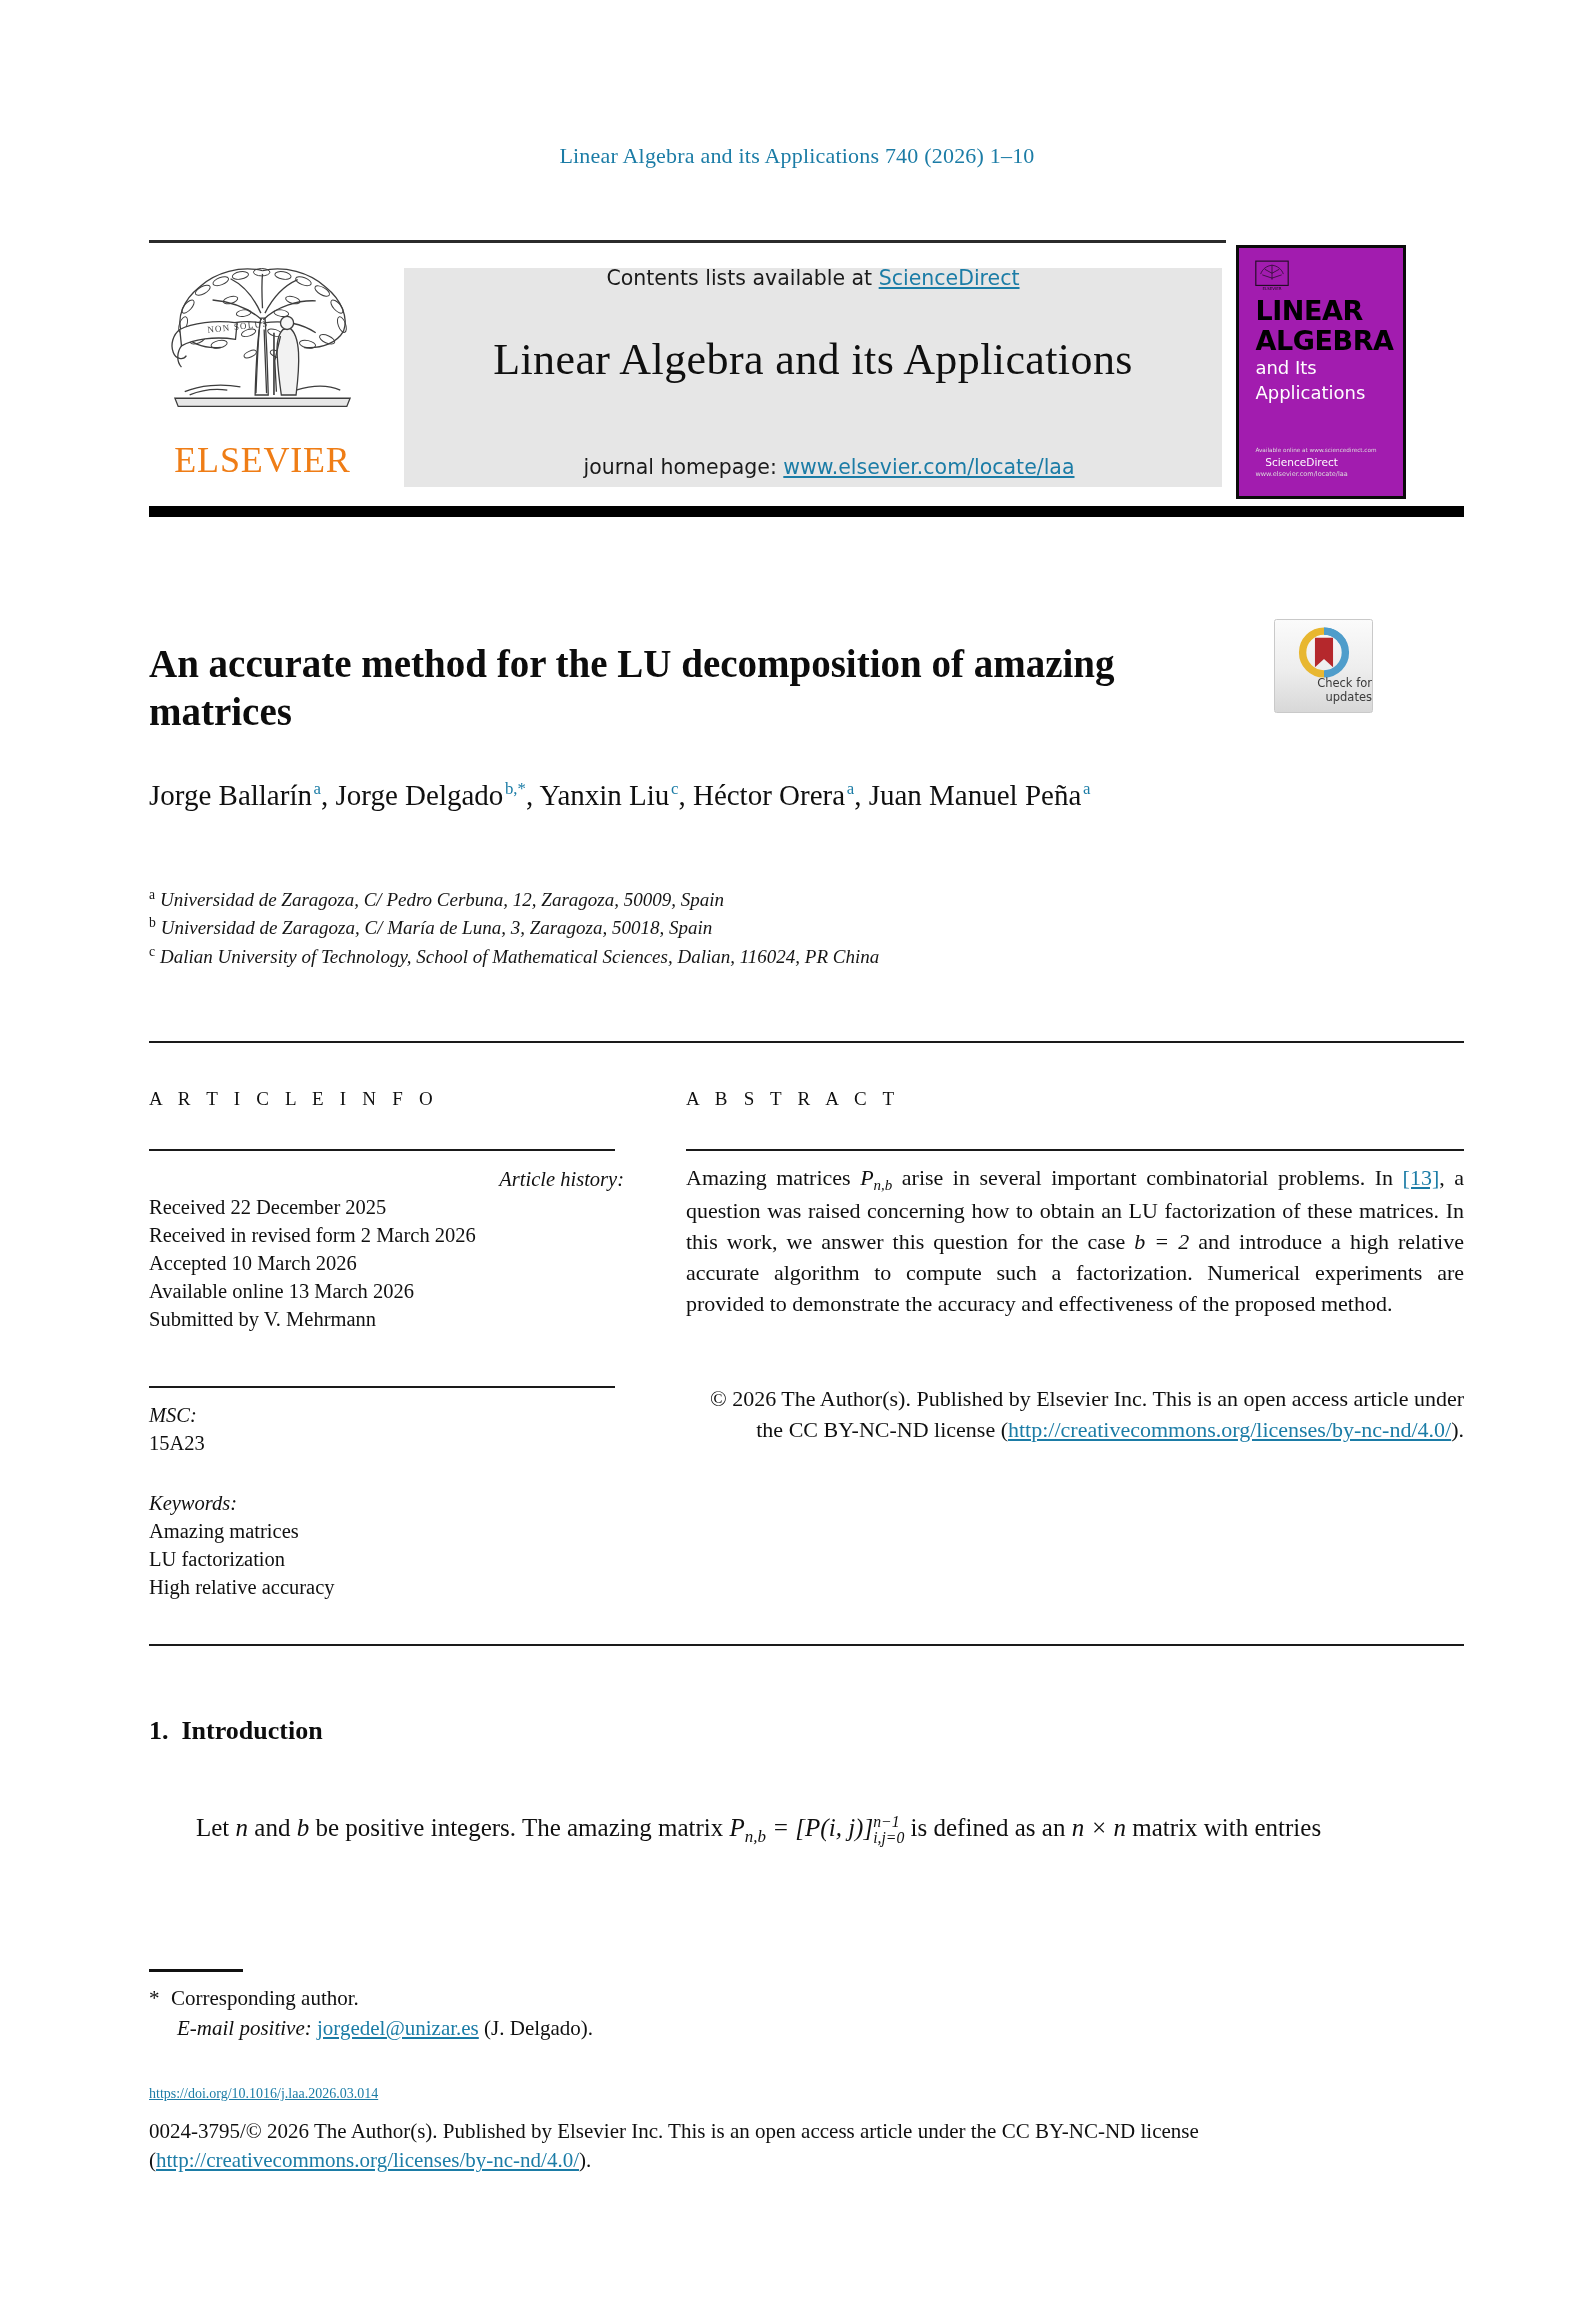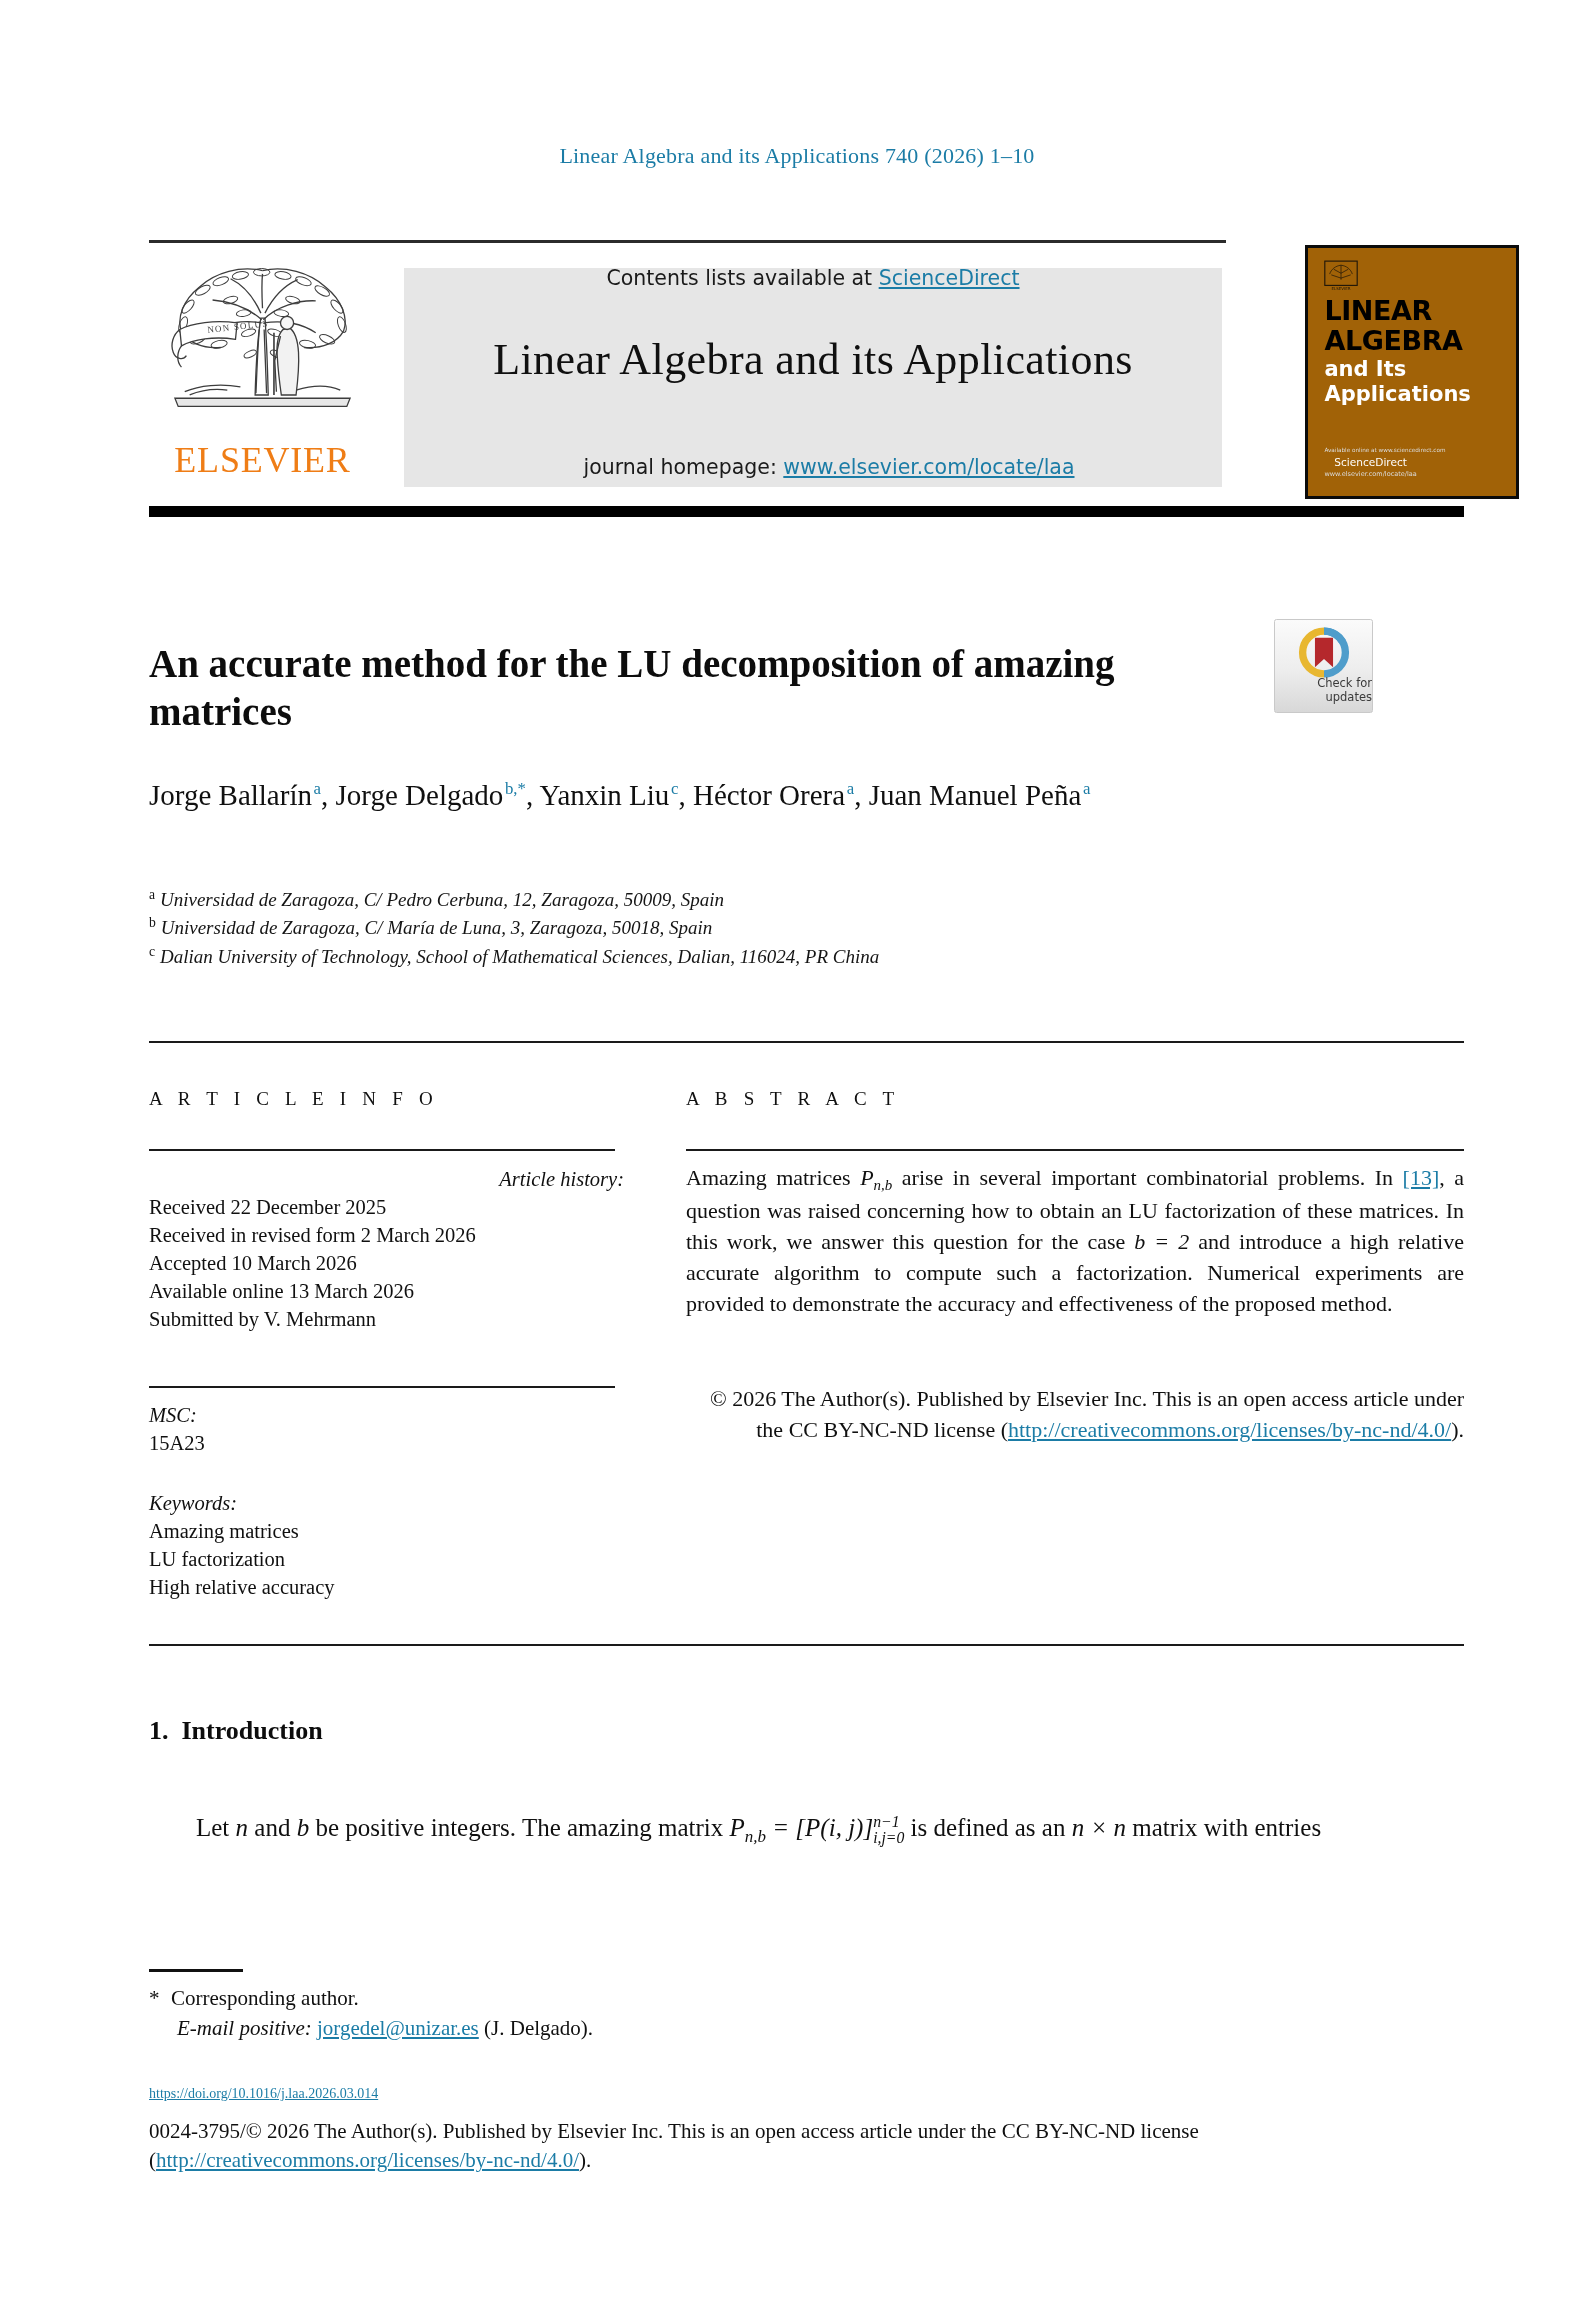--- a/index.html
+++ b/index.html
@@ -120,25 +120,25 @@
     text-align: center;
     font-family: "Liberation Serif", "DejaVu Serif", serif;
     font-size: 36px;
     letter-spacing: 0.8px;
     color: #ef7d16;
   }
 
   
   .journal-cover {
     position: absolute;
-    left: 1305px;
+    left: 1236px;
     top: 245px;
-    width: 214px;
+    width: 170px;
     height: 254px;
-    background: #a16207;
+    background: #a21caf;
     border: 3.3px solid #0b0b0b;
     box-sizing: border-box;
     overflow: hidden;
   }
   .cover-elsevier-mark {
     position: absolute;
     left: 16.4px; top: 11.5px;
     width: 34px; height: 33px;
     opacity: 0.85;
   }
@@ -151,22 +151,22 @@
     color: #000000;
     letter-spacing: -0.4px;
     line-height: 1;
   }
   .cover-l1 { top: 49px; }
   .cover-l2 { top: 79px; }
   .cover-l3, .cover-l4 {
     position: absolute;
     left: 16.4px;
     font-family: "DejaVu Sans", "Liberation Sans", sans-serif;
-    font-weight: bold;
-    font-size: 21px;
+    font-weight: normal;
+    font-size: 18px;
     color: #ffffff;
     line-height: 1;
   }
   .cover-l3 { top: 111px; }
   .cover-l4 { top: 136px; }
   .cover-foot {
     position: absolute;
     left: 16.4px;
     top: 199px;
     width: 147px;

